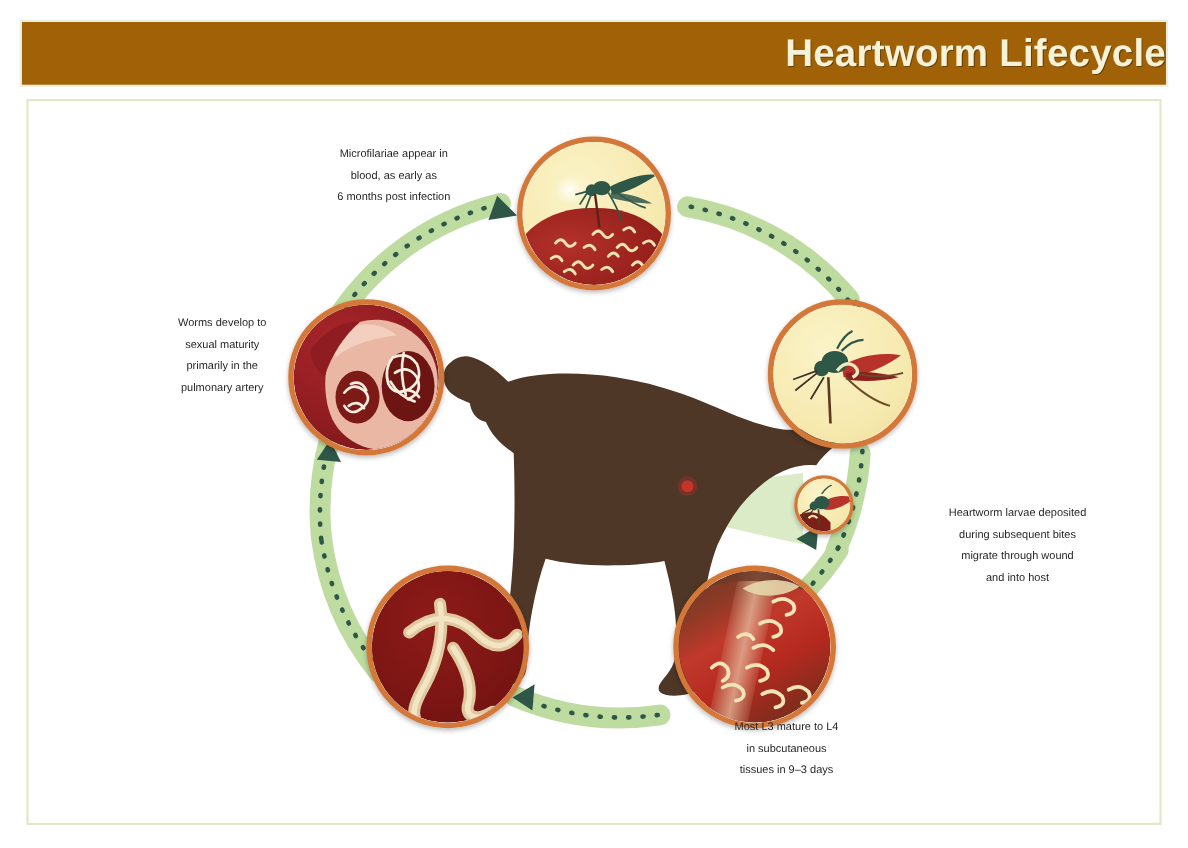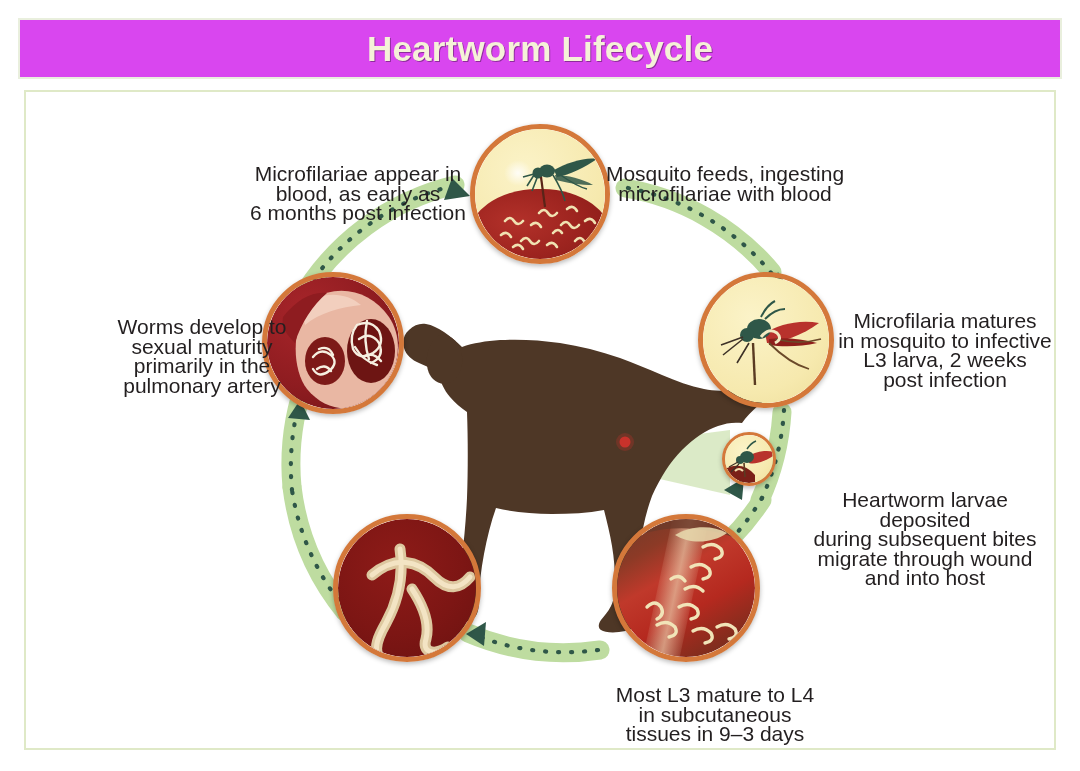--- a/index.html
+++ b/index.html
@@ -7,43 +7,43 @@
     width:1080px;height:771px;
     background:#ffffff;
     font-family:"Liberation Sans","DejaVu Sans",sans-serif;
     overflow:hidden;
   }
   #poster{position:relative;width:1080px;height:771px;background:#fff;}
 
   
   .title-banner{
     position:absolute;left:20px;top:20px;width:1040px;height:57px;
-    background:#d946ef;
-    display:flex;align-items:center;justify-content:center;
+    background:#a16207;
+    display:flex;align-items:center;justify-content:flex-end;
     box-shadow:0 0 0 2px #e9efdd;
   }
   .title-banner .title-text{
     color:#f5f2d8;
     font-size:35px;font-weight:bold;letter-spacing:.2px;
     font-family:"Liberation Sans","DejaVu Sans",sans-serif;
     text-shadow:1px 1px 0 rgba(0,0,0,.35);
     white-space:nowrap;
   }
 
   
   .content-frame{
     position:absolute;left:24px;top:90px;width:1032px;height:660px;
     background:#fff;border:2px solid #dfe9c7;
     box-sizing:border-box;
   }
 
   
   .caption{
-    position:absolute;color:#231f20;font-size:21px;line-height:19.5px;
-    text-align:center;font-weight:normal;white-space:pre-line;margin-top:33px;
+    position:absolute;color:#231f20;font-size:10px;line-height:19.5px;
+    text-align:center;font-weight:normal;white-space:pre-line;
   }
   #cap-microfilariae{left:238px;top:131px;width:240px;}
   #cap-mosquito-feeds{left:600px;top:131px;width:250px;}
   #cap-l3-matures{left:830px;top:278px;width:230px;}
   #cap-infective-deposited{left:795px;top:457px;width:260px;}
   #cap-most-l3{left:600px;top:652px;width:230px;}
   #cap-l4-larvae{left:255px;top:652px;width:300px;}
   #cap-sexually-immature{left:125px;top:453px;width:220px;}
   #cap-worms-develop{left:112px;top:284px;width:180px;}
 
@@ -308,26 +308,20 @@
           <path d="M88,70 q8,14 22,18"></path>
           <path d="M100,44 q-4,20 2,38"></path>
         </g>
       </svg>
     </div>
   </div>
 
   <div class="caption" id="cap-microfilariae">Microfilariae appear in
 blood, as early as
 6 months post infection</div>
-  <div class="caption" id="cap-mosquito-feeds">Mosquito feeds, ingesting
-microfilariae with blood</div>
-  <div class="caption" id="cap-l3-matures">Microfilaria matures
-in mosquito to infective
-L3 larva, 2 weeks
-post infection</div>
   <div class="caption" id="cap-infective-deposited">Heartworm larvae deposited
 during subsequent bites
 migrate through wound
 and into host</div>
   <div class="caption" id="cap-most-l3">Most L3 mature to L4
 in subcutaneous
 tissues in 9–3 days</div>
   <div class="caption" id="cap-worms-develop">Worms develop to
 sexual maturity
 primarily in the

